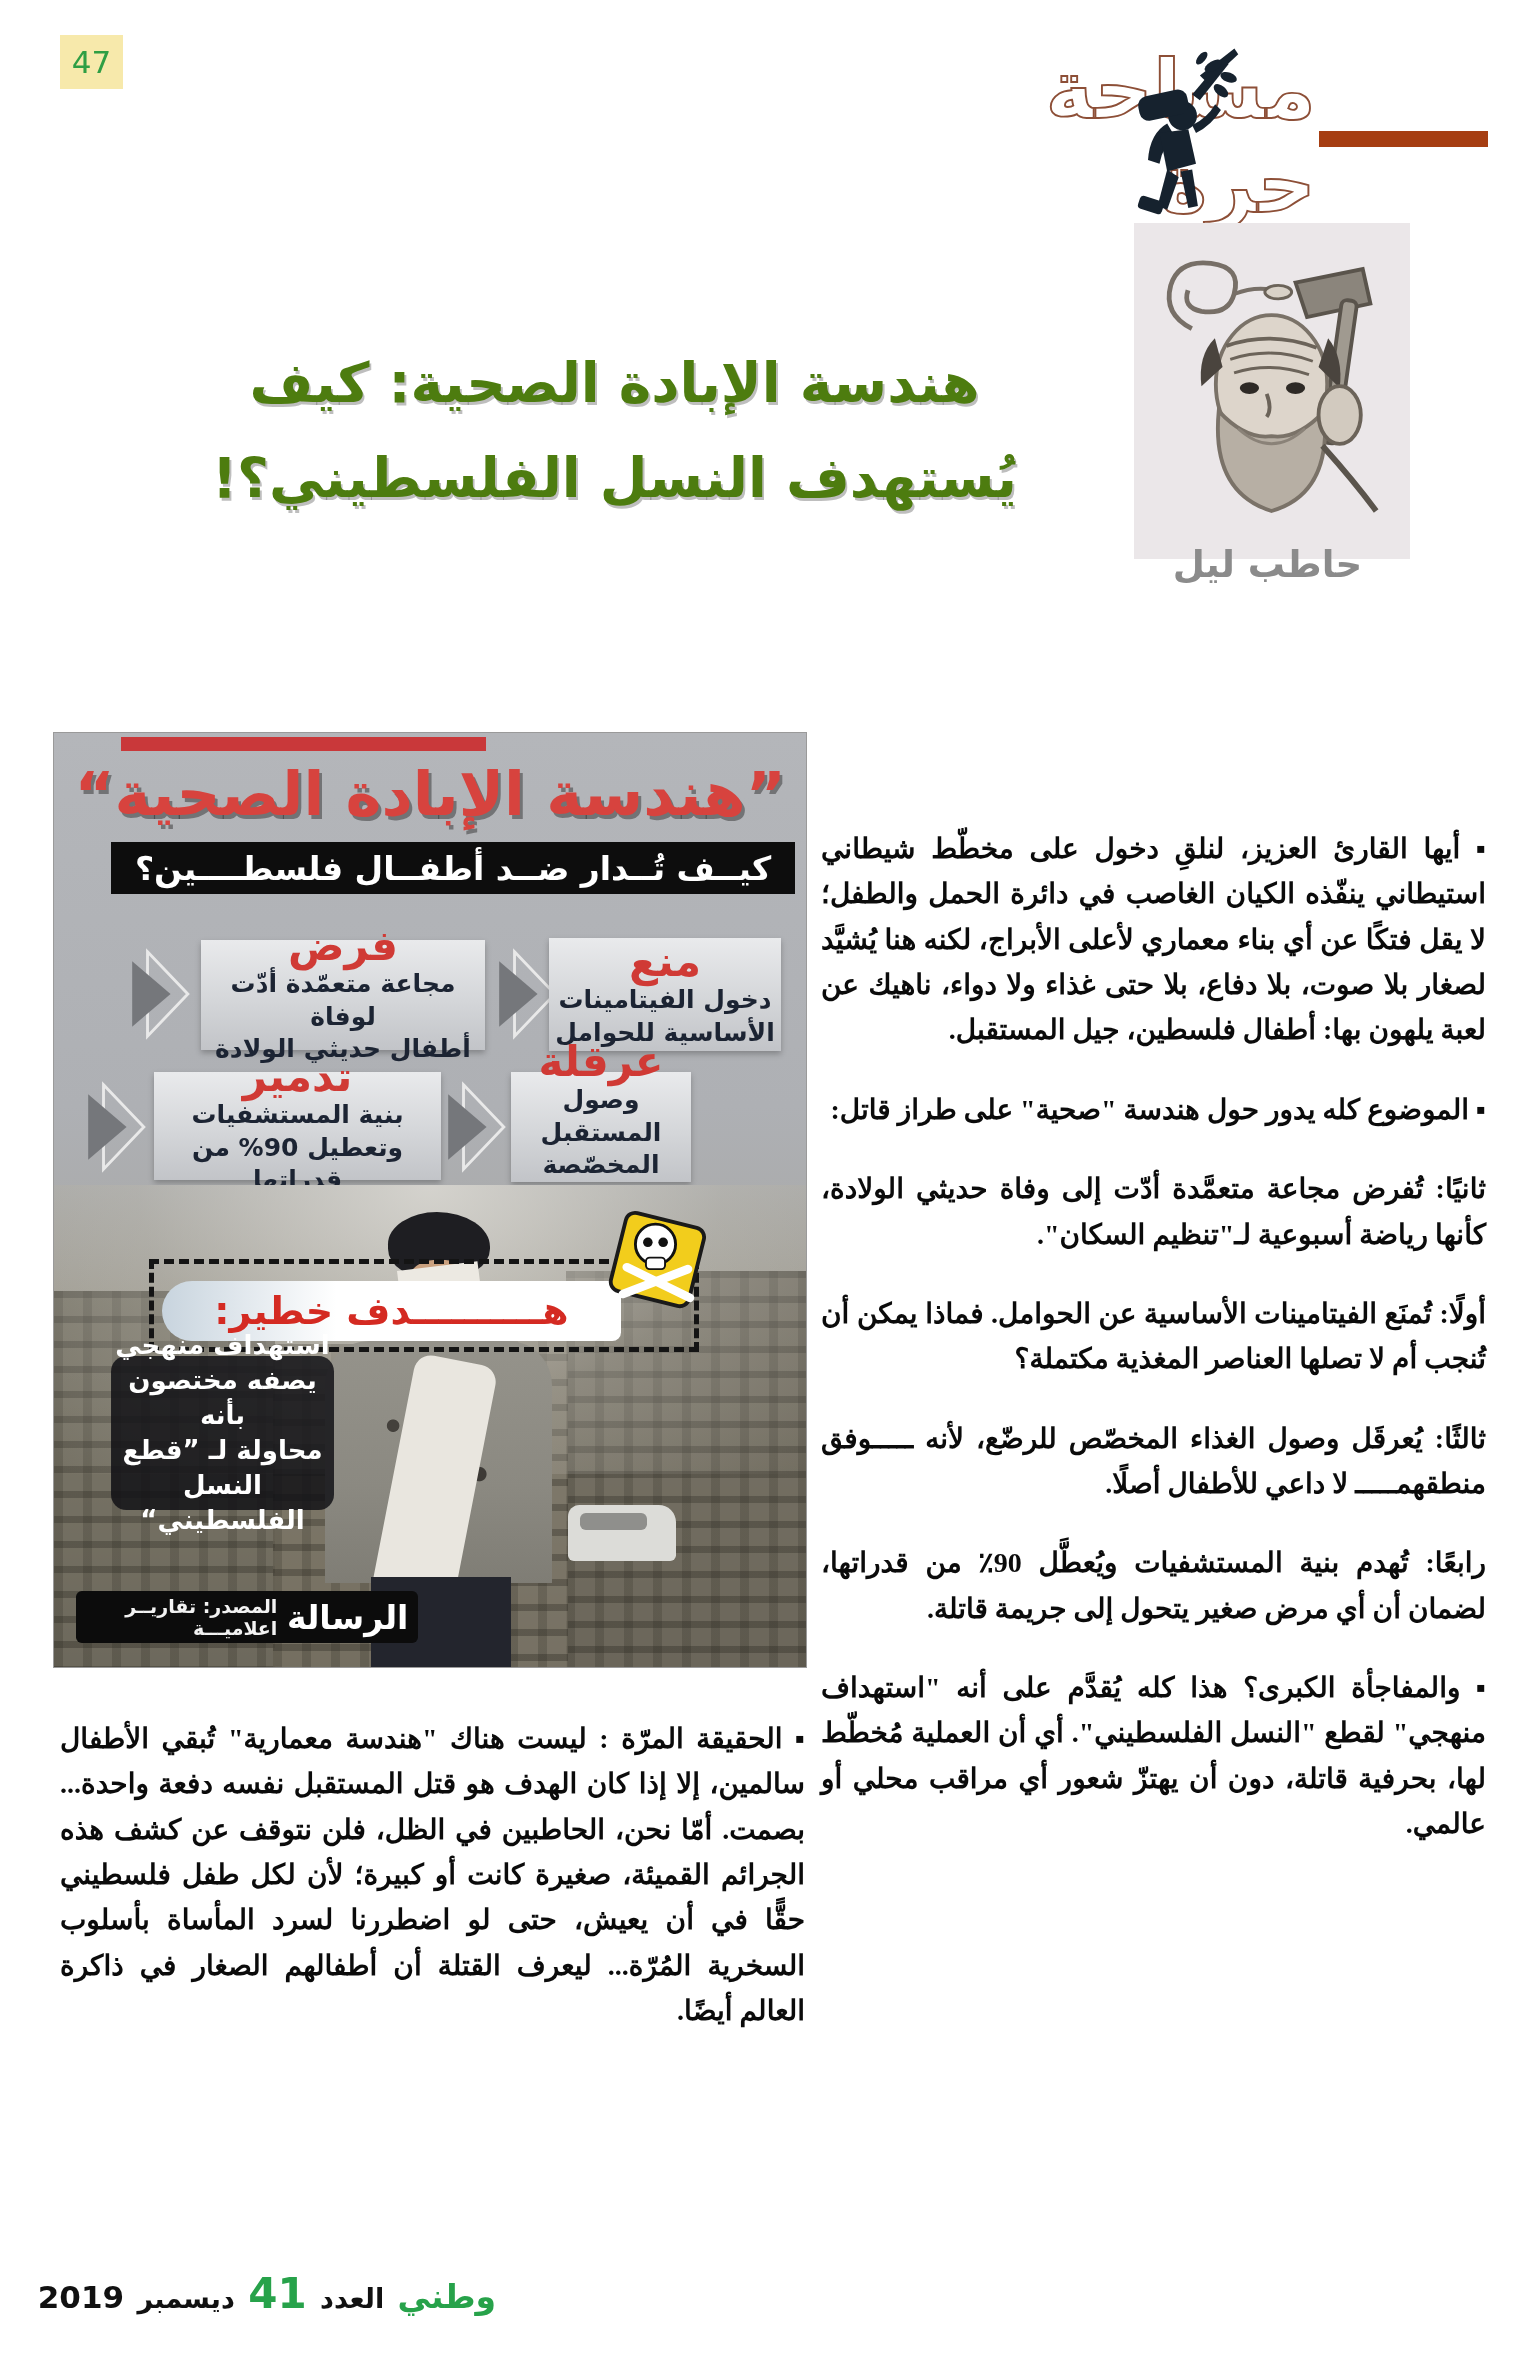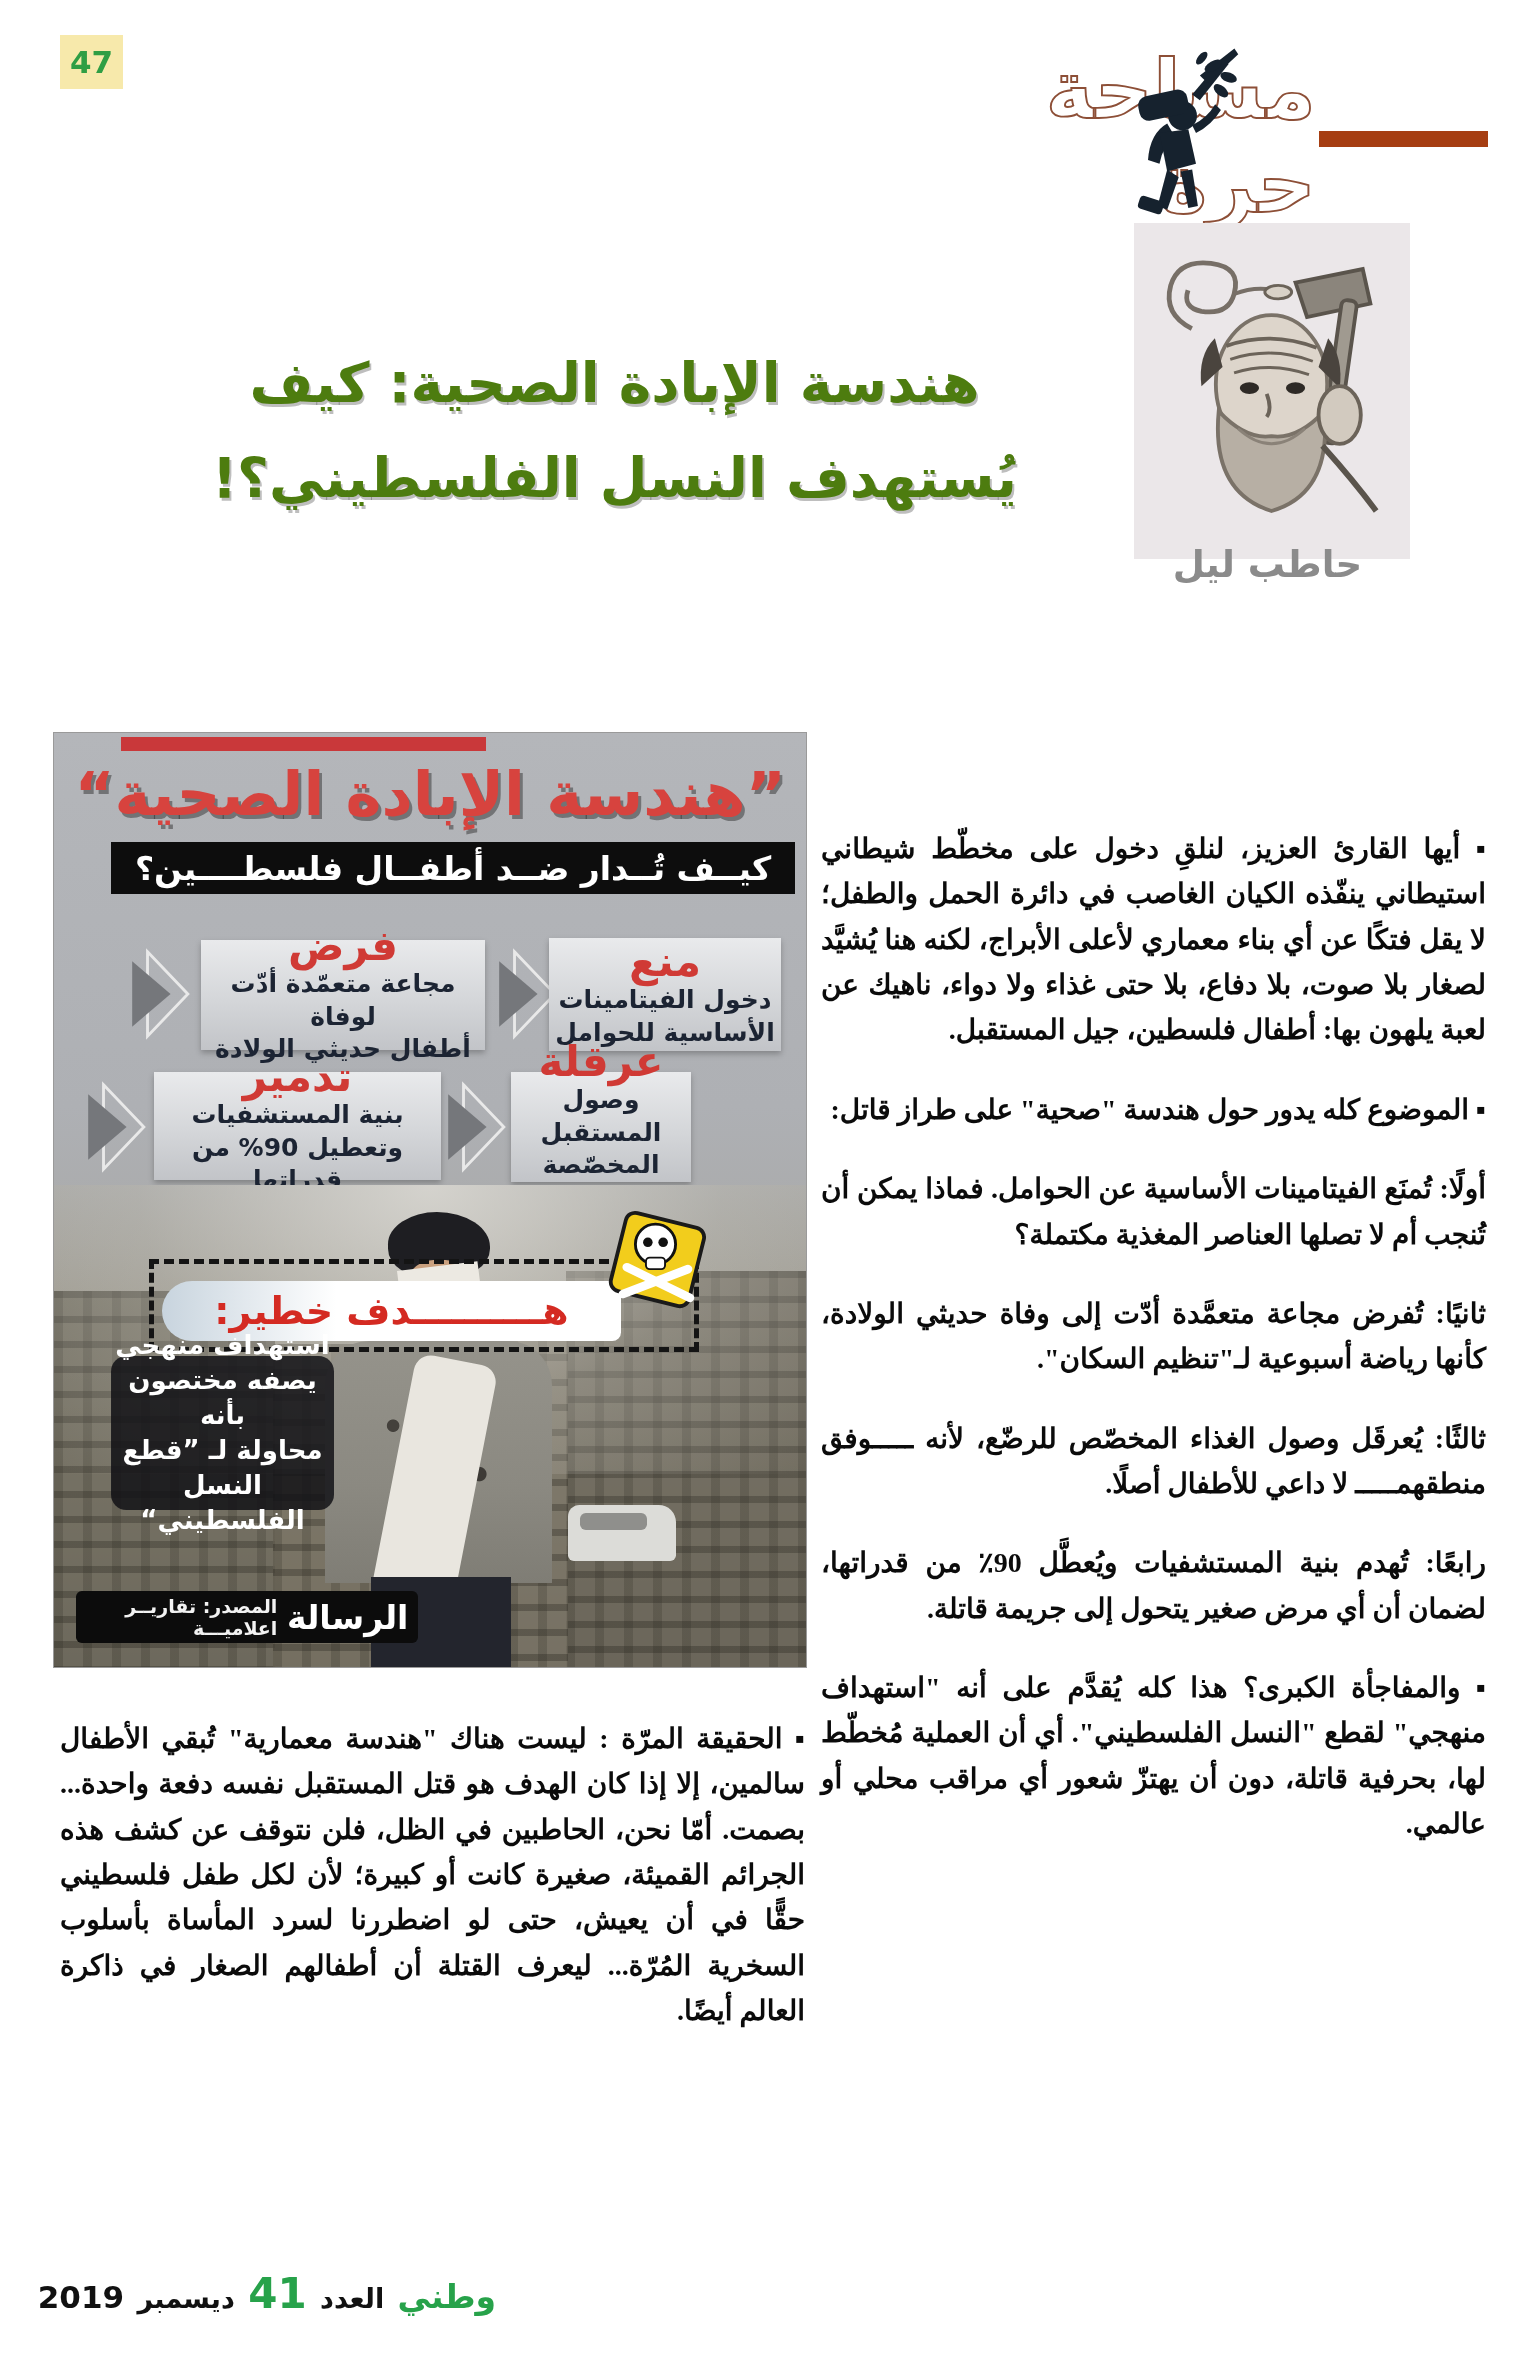--- a/index.html
+++ b/index.html
@@ -1,21 +1,21 @@
 <!DOCTYPE html>
 <html lang="ar"><head>
 <meta charset="utf-8">
 <style>
   html,body{margin:0;padding:0;background:#ffffff;}
   body{width:1537px;height:2374px;position:relative;font-family:"DejaVu Sans",sans-serif;}
   .abs{position:absolute;}
   
   .pagenum-box{left:60px;top:35px;width:63px;height:54px;background:#f7e9ab;
     display:flex;align-items:center;justify-content:center;
-    font-size:31px;font-weight:bold;color:#2f9e44;}
+    font-size:31px;font-weight:normal;color:#2f9e44;}
   .logo-text{right:221px;top:50px;width:384px;height:173px;direction:rtl;
     font-size:81px;font-weight:bold;color:#ffffff;
     -webkit-text-stroke:1.9px #8d4f37;text-stroke:1.9px #8d4f37;
     display:flex;align-items:center;justify-content:center;letter-spacing:1.9px;}
   .rust-bar{left:1319px;top:131px;width:169px;height:16.3px;background:#a63e12;}
   .figure-icon{left:1100px;top:37px;width:144px;height:192px;}
   
   .illustration{left:1134px;top:223px;width:276px;height:336px;background:#ebe7e9;overflow:hidden;}
   
   .article-title{left:134px;top:336px;width:961px;text-align:center;direction:rtl;
@@ -258,22 +258,22 @@
 
   <div class="abs source-bar">
     <span class="source-logo">الرسالة</span>
     <span class="source-text">المصدر: تقاريــر اعلاميـــة</span>
   </div>
 </div>
 
 <div class="abs col-right" lang="ar">
   <p>▪ أيها القارئ العزيز، لنلقِ دخول على مخطّط شيطاني استيطاني ينفّذه الكيان الغاصب في دائرة الحمل والطفل؛ لا يقل فتكًا عن أي بناء معماري لأعلى الأبراج، لكنه هنا يُشيَّد لصغار بلا صوت، بلا دفاع، بلا حتى غذاء ولا دواء، ناهيك عن لعبة يلهون بها: أطفال فلسطين، جيل المستقبل.</p>
   <p>▪ الموضوع كله يدور حول هندسة "صحية" على طراز قاتل:</p>
+  <p>ثانيًا: تُفرض مجاعة متعمَّدة أدّت إلى وفاة حديثي الولادة، كأنها رياضة أسبوعية لـ"تنظيم السكان".</p>
   <p>أولًا: تُمنَع الفيتامينات الأساسية عن الحوامل. فماذا يمكن أن تُنجب أم لا تصلها العناصر المغذية مكتملة؟</p>
-  <p>ثانيًا: تُفرض مجاعة متعمَّدة أدّت إلى وفاة حديثي الولادة، كأنها رياضة أسبوعية لـ"تنظيم السكان".</p>
   <p>ثالثًا: يُعرقَل وصول الغذاء المخصّص للرضّع، لأنه ـــــوفق منطقهمـــــ لا داعي للأطفال أصلًا.</p>
   <p>رابعًا: تُهدم بنية المستشفيات ويُعطَّل 90٪ من قدراتها، لضمان أن أي مرض صغير يتحول إلى جريمة قاتلة.</p>
   <p>▪ والمفاجأة الكبرى؟ هذا كله يُقدَّم على أنه "استهداف منهجي" لقطع "النسل الفلسطيني". أي أن العملية مُخطّط لها، بحرفية قاتلة، دون أن يهتزّ شعور أي مراقب محلي أو عالمي.</p>
 </div>
 
 <div class="abs col-left" lang="ar">
   <p>▪ الحقيقة المرّة : ليست هناك "هندسة معمارية" تُبقي الأطفال سالمين، إلا إذا كان الهدف هو قتل المستقبل نفسه دفعة واحدة... بصمت. أمّا نحن، الحاطبين في الظل، فلن نتوقف عن كشف هذه الجرائم القميئة، صغيرة كانت أو كبيرة؛ لأن لكل طفل فلسطيني حقًّا في أن يعيش، حتى لو اضطررنا لسرد المأساة بأسلوب السخرية المُرّة... ليعرف القتلة أن أطفالهم الصغار في ذاكرة العالم أيضًا.</p>
 </div>
 
 <div class="abs footer">

